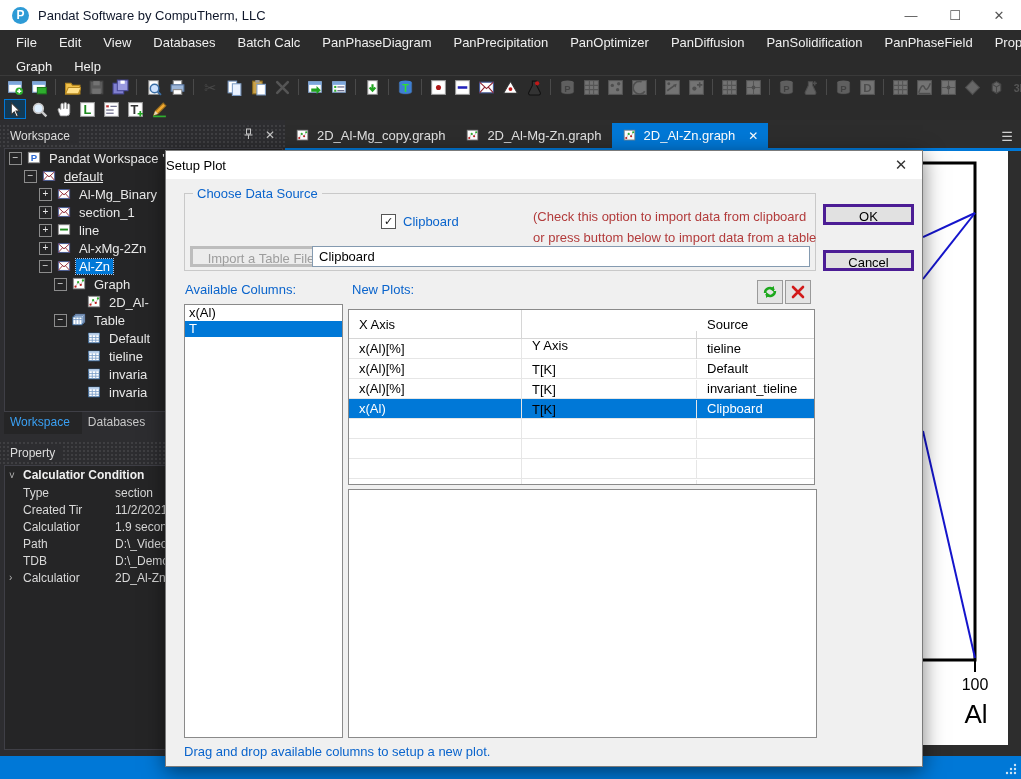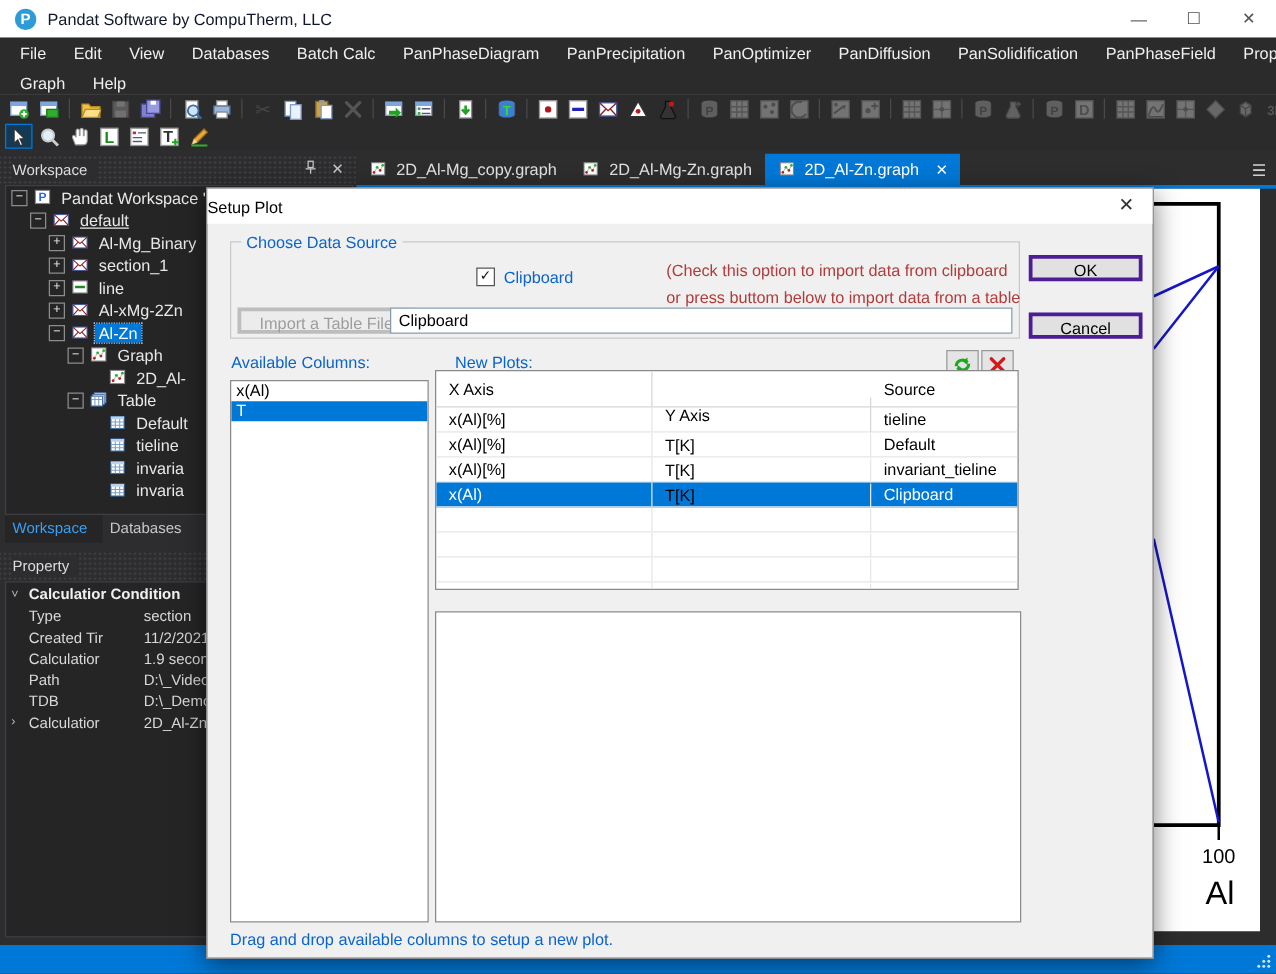--- a/index.html
+++ b/index.html
@@ -91,31 +91,31 @@
   .chk-label{color:#0a64cc;}
   .hint-red{position:absolute;left:348px;top:12px;color:#b23b3b;line-height:21px;width:300px;}
   .btn{background:#e1e1e1;border:3px solid #4c1d95;text-align:center;color:#000;box-sizing:border-box;}
   .btn.disabled{color:#9d9d9d;border-color:#bdbdbd;background:#ececec;}
   .import-btn{position:absolute;left:5px;top:52px;width:142px;height:21px;line-height:19px;}
   .src-field{position:absolute;left:127px;top:52px;width:498px;height:21px;background:#fff;
              border:1px solid #849ab0;box-sizing:border-box;line-height:19px;padding-left:6px;}
   .ok-btn{position:absolute;left:657px;top:53px;width:91px;height:21px;line-height:19px;}
   .cancel-btn{position:absolute;left:657px;top:77px;width:91px;height:21px;line-height:19px;margin-top:22px;}
   .cols-label{position:absolute;left:19px;top:131px;color:#0a64cc;}
-  .plots-label{position:absolute;left:198px;top:131px;color:#0a64cc;}
+  .plots-label{position:absolute;left:186px;top:131px;color:#0a64cc;}
   .mini-btn{position:absolute;top:129px;width:26px;height:24px;background:#e4e4e4;
             border:1px solid #9a9a9a;display:flex;align-items:center;justify-content:center;box-sizing:border-box;}
   .refresh-btn{left:591px;}
   .delrow-btn{left:619px;}
   .mini-btn svg{width:16px;height:16px;}
   .listbox{position:absolute;left:18px;top:153px;width:157px;height:432px;background:#fff;
            border:1px solid #8a8a8a;overflow:hidden;}
   .list-item{height:16px;line-height:16px;padding-left:4px;}
   .list-item.selected{background:#0078d7;color:#fff;}
-  .plots-table{position:absolute;left:182px;top:145px;width:467px;height:176px;background:#fff;
+  .plots-table{position:absolute;left:182px;top:158px;width:467px;height:176px;background:#fff;
                border:1px solid #8a8a8a;overflow:hidden;box-sizing:border-box;}
   .pt-header{display:flex;height:28px;border-bottom:1px solid #d6d6d6;align-items:center;}
   .pt-row{display:flex;height:19px;align-items:center;border-bottom:1px solid #e6e6e6;}
   .pt-row.selected{background:#0078d7;color:#fff;}
   .pt-c0{width:173px;padding-left:10px;box-sizing:border-box;border-right:1px solid #e6e6e6;height:100%;display:flex;align-items:center;}
   .pt-c1{width:175px;padding-left:10px;box-sizing:border-box;border-right:1px solid #e6e6e6;height:100%;display:flex;align-items:center;margin-top:42px;}
   .pt-c2{flex:1;padding-left:10px;box-sizing:border-box;height:100%;display:flex;align-items:center;}
   .pt-header .pt-c0,.pt-header .pt-c1{border-right:1px solid #d6d6d6;}
   .preview-box{position:absolute;left:182px;top:338px;width:467px;height:247px;background:#fff;
                border:1px solid #8a8a8a;}

